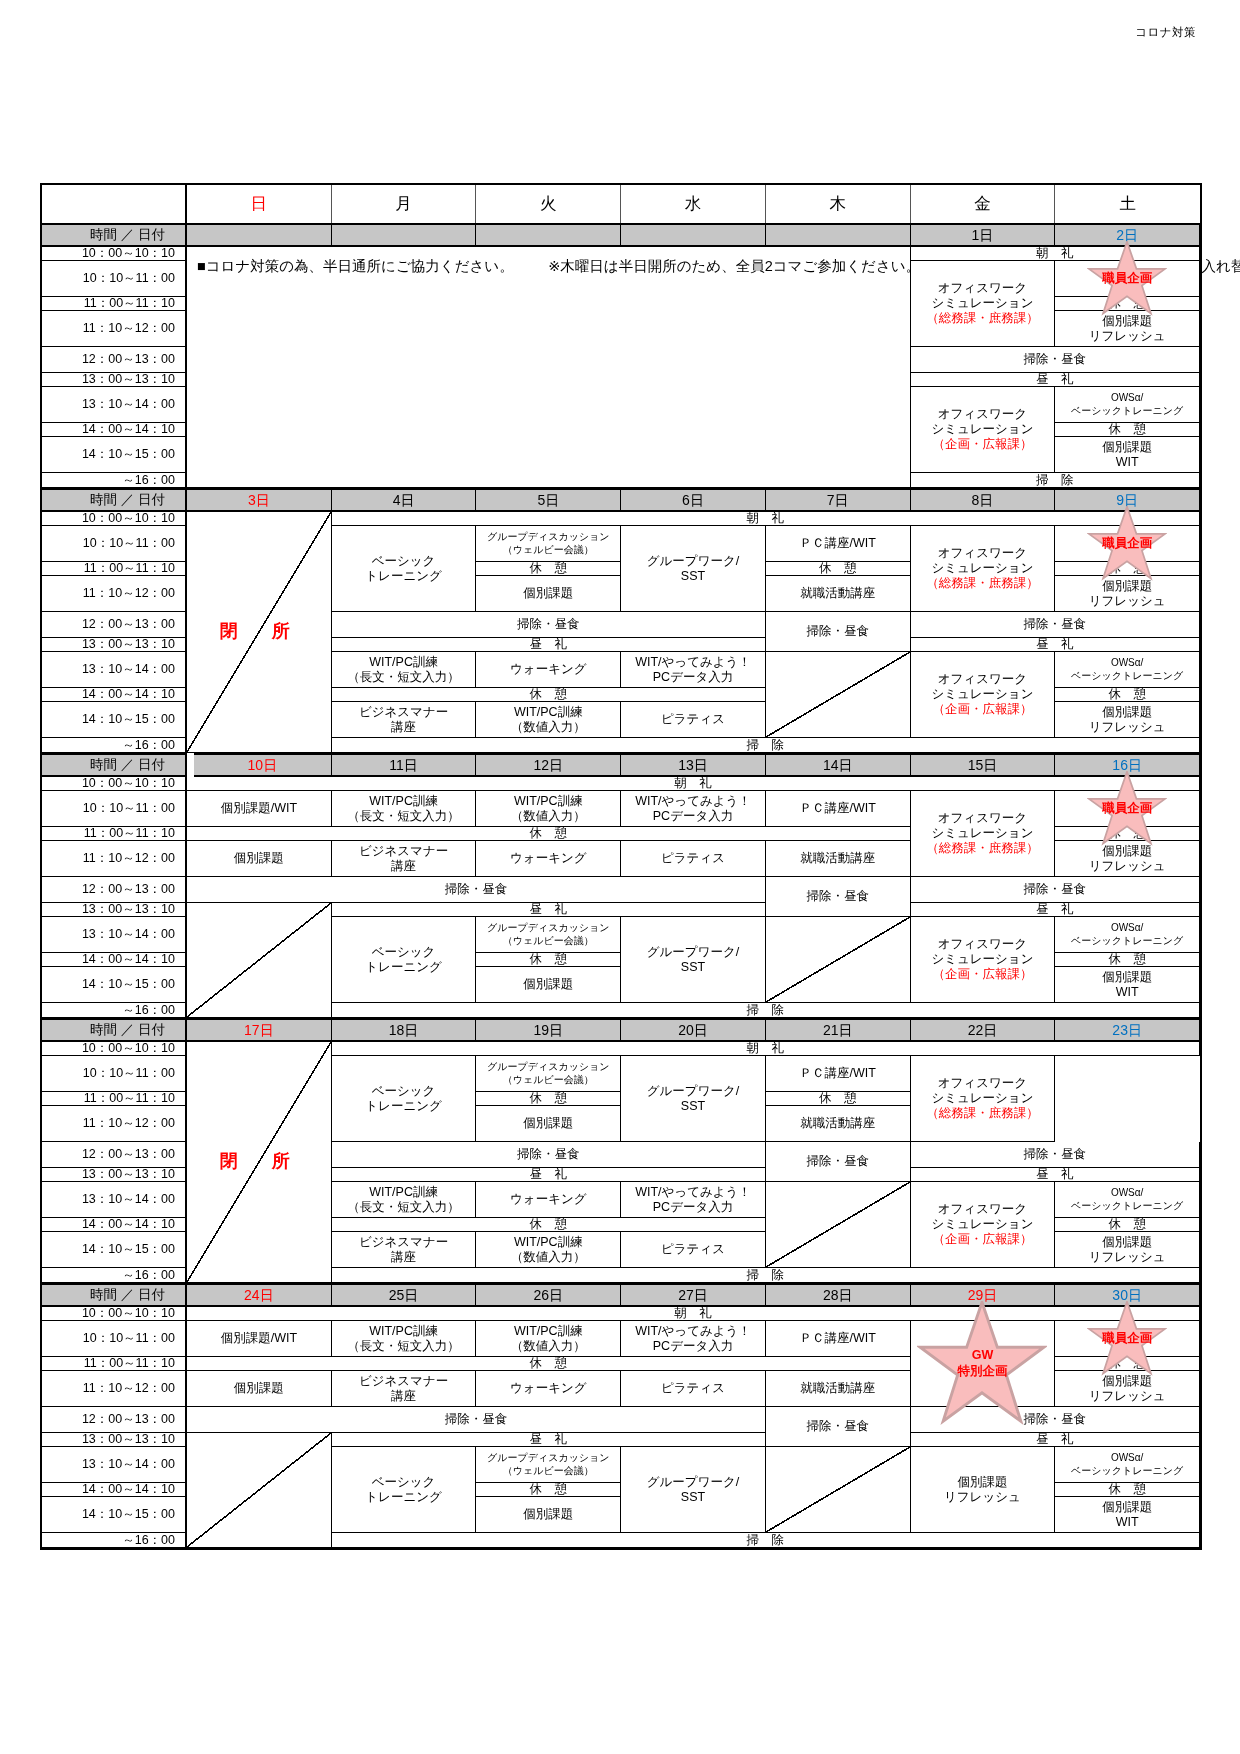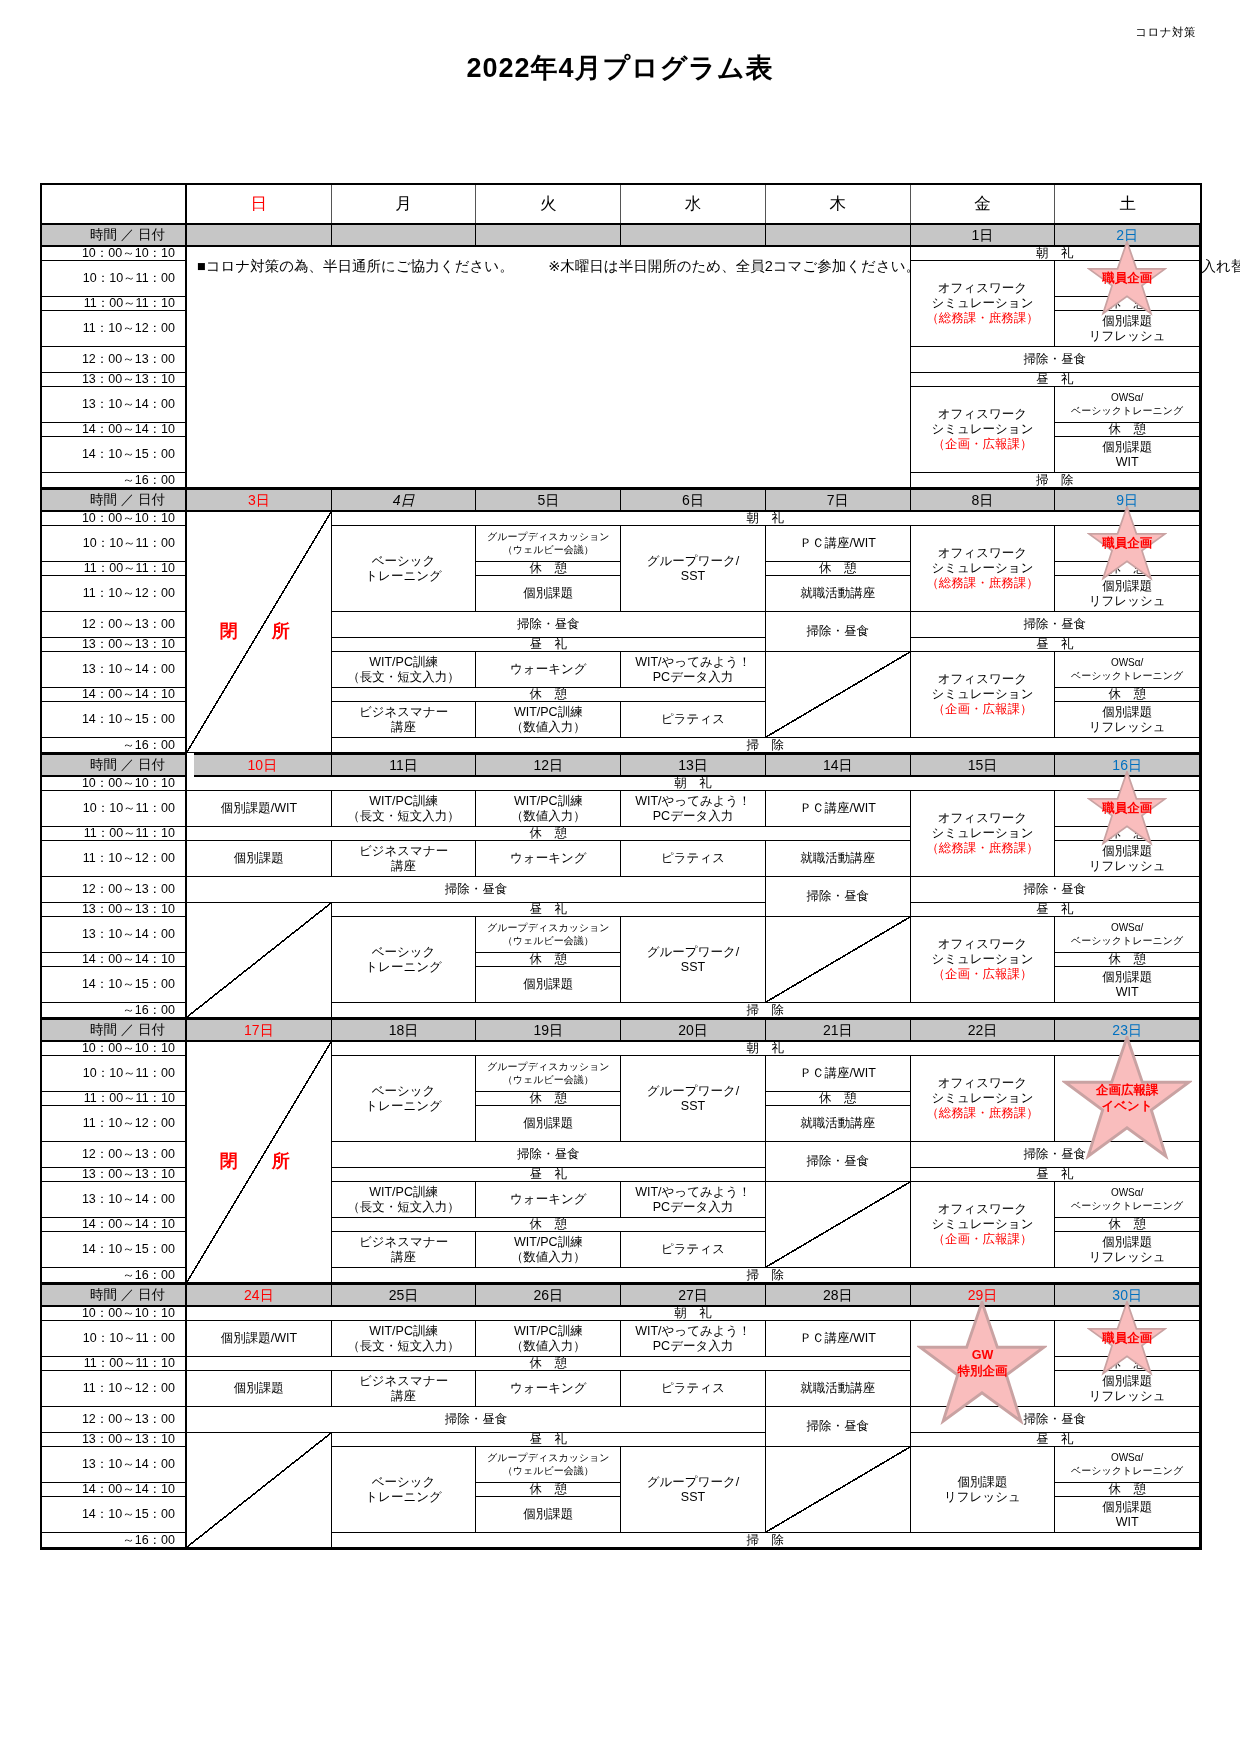--- a/index.html
+++ b/index.html
@@ -44,21 +44,20 @@
   .star-wrap svg{position:absolute;left:0;top:0;width:100%;height:100%;}
   .star-s{width:80px;height:76px;}
   .star-l{width:130px;height:126px;}
   .star-txt{position:relative;z-index:4;color:#FF0000;font-size:12.5px;line-height:1.25;text-align:center;font-weight:bold;}
 </style>
 </head>
 <body>
 
 <div class="page">
   <div class="corona-note">コロナ対策</div>
-  <h1 class="page-title">2022年4月プログラム表</h1>
   <div class="tbl" id="tbl">
       <div class="day-hd">
         <div></div>
         <div class="dr-day">日</div>
         <div>月</div>
         <div>火</div>
         <div>水</div>
         <div>木</div>
         <div>金</div>
         <div>土</div>
@@ -196,21 +195,21 @@
           </div>
         </div>
       </div>
       <div class="wg">
         <div class="cell hd c1" style="grid-area: 1 / 1;">
           <div class="txt">時間 ／ 日付</div>
         </div>
         <div class="cell hd dr" style="grid-area: 1 / 2;">
           <div class="txt">3日</div>
         </div>
-        <div class="cell hd" style="grid-area: 1 / 3; font-style: italic;">
+        <div class="cell hd" style="grid-area: 1 / 3;">
           <div class="txt">4日</div>
         </div>
         <div class="cell hd" style="grid-area: 1 / 4;">
           <div class="txt">5日</div>
         </div>
         <div class="cell hd" style="grid-area: 1 / 5;">
           <div class="txt">6日</div>
         </div>
         <div class="cell hd" style="grid-area: 1 / 6;">
           <div class="txt">7日</div>
@@ -761,31 +760,20 @@
         <div class="cell" style="grid-area: 5 / 6 / span 1 / span 1;">
           <div class="txt">
             <div>就職活動講座</div>
           </div>
         </div>
         <div class="cell" style="grid-area: 3 / 7 / span 3 / span 1;">
           <div class="txt">
             <div>オフィスワーク</div>
             <div>シミュレーション</div>
             <div class="redtxt">（総務課・庶務課）</div>
-          </div>
-        </div>
-        <div class="cell" style="grid-area: 3 / 8 / span 3 / span 1;">
-          <div class="star-wrap star-l">
-            <svg viewBox="0 0 100 96" preserveAspectRatio="none">
-              <polygon points="50,1 61.8,35.2 97.6,35.2 68.7,56.4 79.9,91.6 50,69.9 20.1,91.6 31.3,56.4 2.4,35.2 38.2,35.2" fill="#F9BDBD" stroke="#C9A2A2" stroke-width="2.2"></polygon>
-            </svg>
-            <div class="star-txt">
-              <div>企画広報課</div>
-              <div>イベント</div>
-            </div>
           </div>
         </div>
         <div class="cell" style="grid-area: 6 / 3 / span 1 / span 3;">
           <div class="txt">
             <div>掃除・昼食</div>
           </div>
         </div>
         <div class="cell" style="grid-area: 6 / 6 / span 2 / span 1;">
           <div class="txt">
             <div>掃除・昼食</div>

